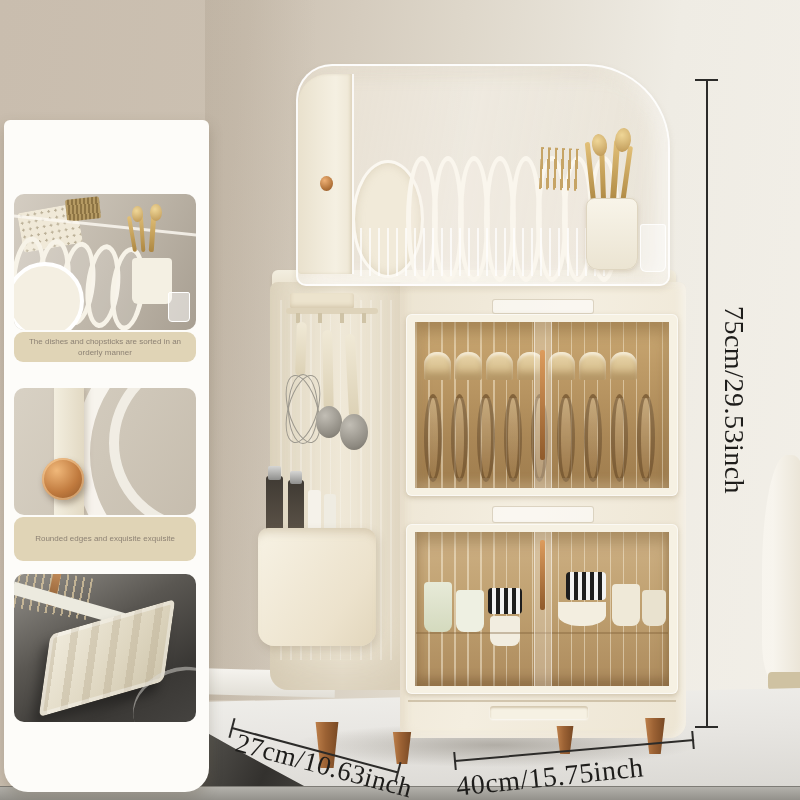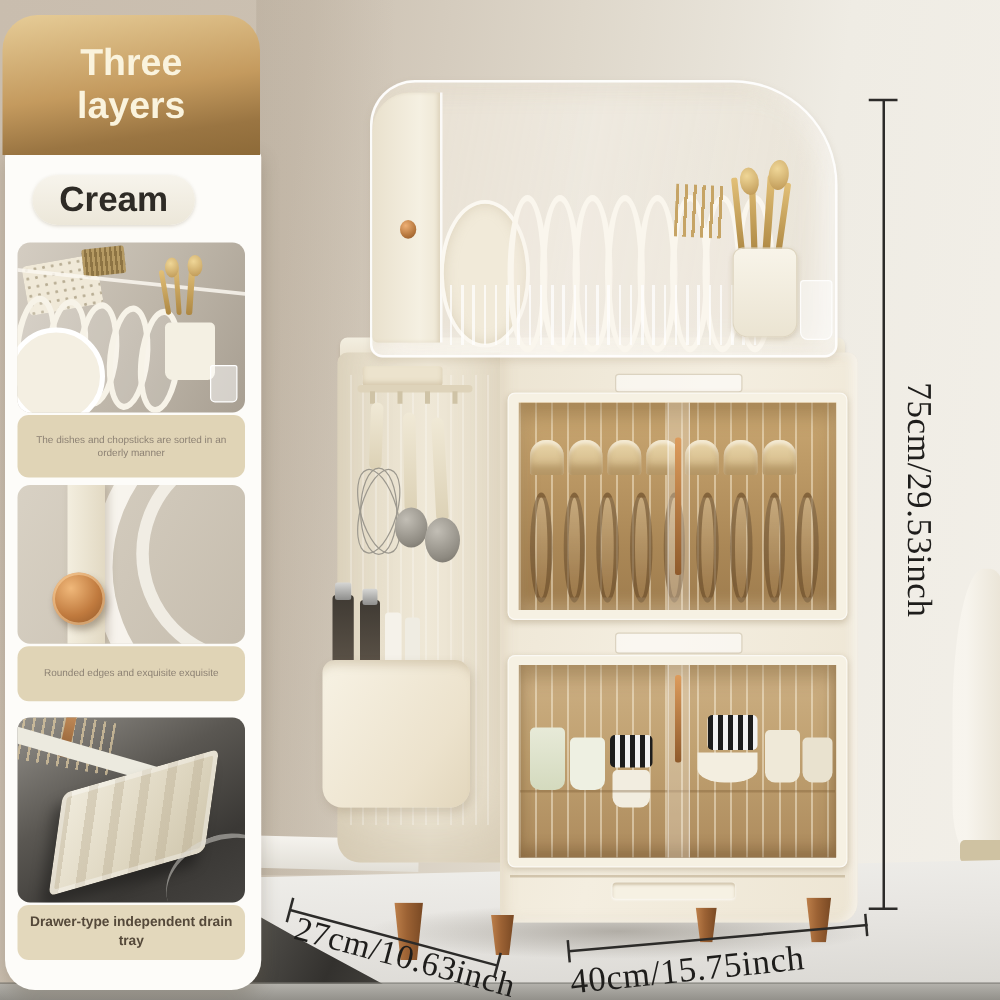--- a/index.html
+++ b/index.html
@@ -186,21 +186,21 @@
   .badge-line{font-size:30px;font-weight:700;color:#faf3dd;line-height:1.12;}
   #color-pill{left:26px;top:140px;width:130px;height:40px;border-radius:20px;
     background:linear-gradient(180deg,#f7f4ec,#ece7d9);box-shadow:0 1px 3px rgba(150,135,105,.3);
     display:flex;align-items:center;justify-content:center;}
   #color-pill span{font-size:28px;font-weight:700;color:#2e2b26;}
 
   .card-img{left:14px;width:182px;border-radius:10px;overflow:hidden;}
   .card-cap{left:14px;width:182px;border-radius:9px;display:flex;align-items:center;
     justify-content:center;text-align:center;box-sizing:border-box;padding:3px 10px;}
   #card1-img{top:194px;height:136px;background:linear-gradient(115deg,#d4cdc2 0%,#beb6a9 55%,#a89f92 100%);}
-  #card1-cap{top:332px;height:50px;background:#e0d4b6;}
+  #card1-cap{top:332px;height:30px;background:#e0d4b6;}
   #card2-img{top:388px;height:127px;background:linear-gradient(120deg,#d8d1c4,#c6bdae);}
   #card2-cap{top:517px;height:44px;background:#e0d4b6;}
   #card3-img{top:574px;height:148px;background:linear-gradient(150deg,#93908a 0%,#5a5752 40%,#3a3835 75%,#454340 100%);}
   #card3-cap{top:724px;height:44px;background:#e3d8bc;}
   .cap-text{font-size:8px;line-height:1.4;color:#8d8274;}
   #card3-cap .cap-text{font-size:11px;font-weight:700;color:#55493a;}
 
   
   .rel{position:absolute;}
   #c1-basket{left:6px;top:14px;width:60px;height:40px;border-radius:4px;transform:rotate(-10deg);
@@ -369,27 +369,20 @@
   <div class="abs dim" id="dim-d-line"></div>
   <div class="abs dim" id="dim-d-t1"></div>
   <div class="abs dim" id="dim-d-t2"></div>
   <div class="abs dim-label" id="dim-d-label">27cm/10.63inch</div>
   <div class="abs dim" id="dim-w-line"></div>
   <div class="abs dim" id="dim-w-t1"></div>
   <div class="abs dim" id="dim-w-t2"></div>
   <div class="abs dim-label" id="dim-w-label">40cm/15.75inch</div>
 
   <div class="abs" id="side-panel"></div>
-  <div class="abs" id="badge">
-    <span class="badge-line">Three</span>
-    <span class="badge-line">layers</span>
-  </div>
-  <div class="abs" id="color-pill">
-    <span>Cream</span>
-  </div>
 
   <div class="abs card-img" id="card1-img">
     <div class="rel" id="c1-basket"></div>
     <div class="rel" id="c1-sticks"></div>
     <div class="rel" id="c1-rail"></div>
     <div class="rel" id="c1-plates">
       <span class="c1-plate"></span>
         <span class="c1-plate"></span>
         <span class="c1-plate"></span>
       <span class="c1-plate"></span>
@@ -418,17 +411,14 @@
     <span class="cap-text">Rounded edges and exquisite exquisite</span>
   </div>
 
   <div class="abs card-img" id="card3-img">
     <div class="rel" id="c3-rack"></div>
     <div class="rel" id="c3-pole"></div>
     <div class="rel" id="c3-shelf"></div>
     <div class="rel" id="c3-tray"></div>
     <div class="rel" id="c3-sink"></div>
   </div>
-  <div class="abs card-cap" id="card3-cap">
-    <span class="cap-text">Drawer-type independent drain tray</span>
-  </div>
 
 </div>
 
 </body></html>

